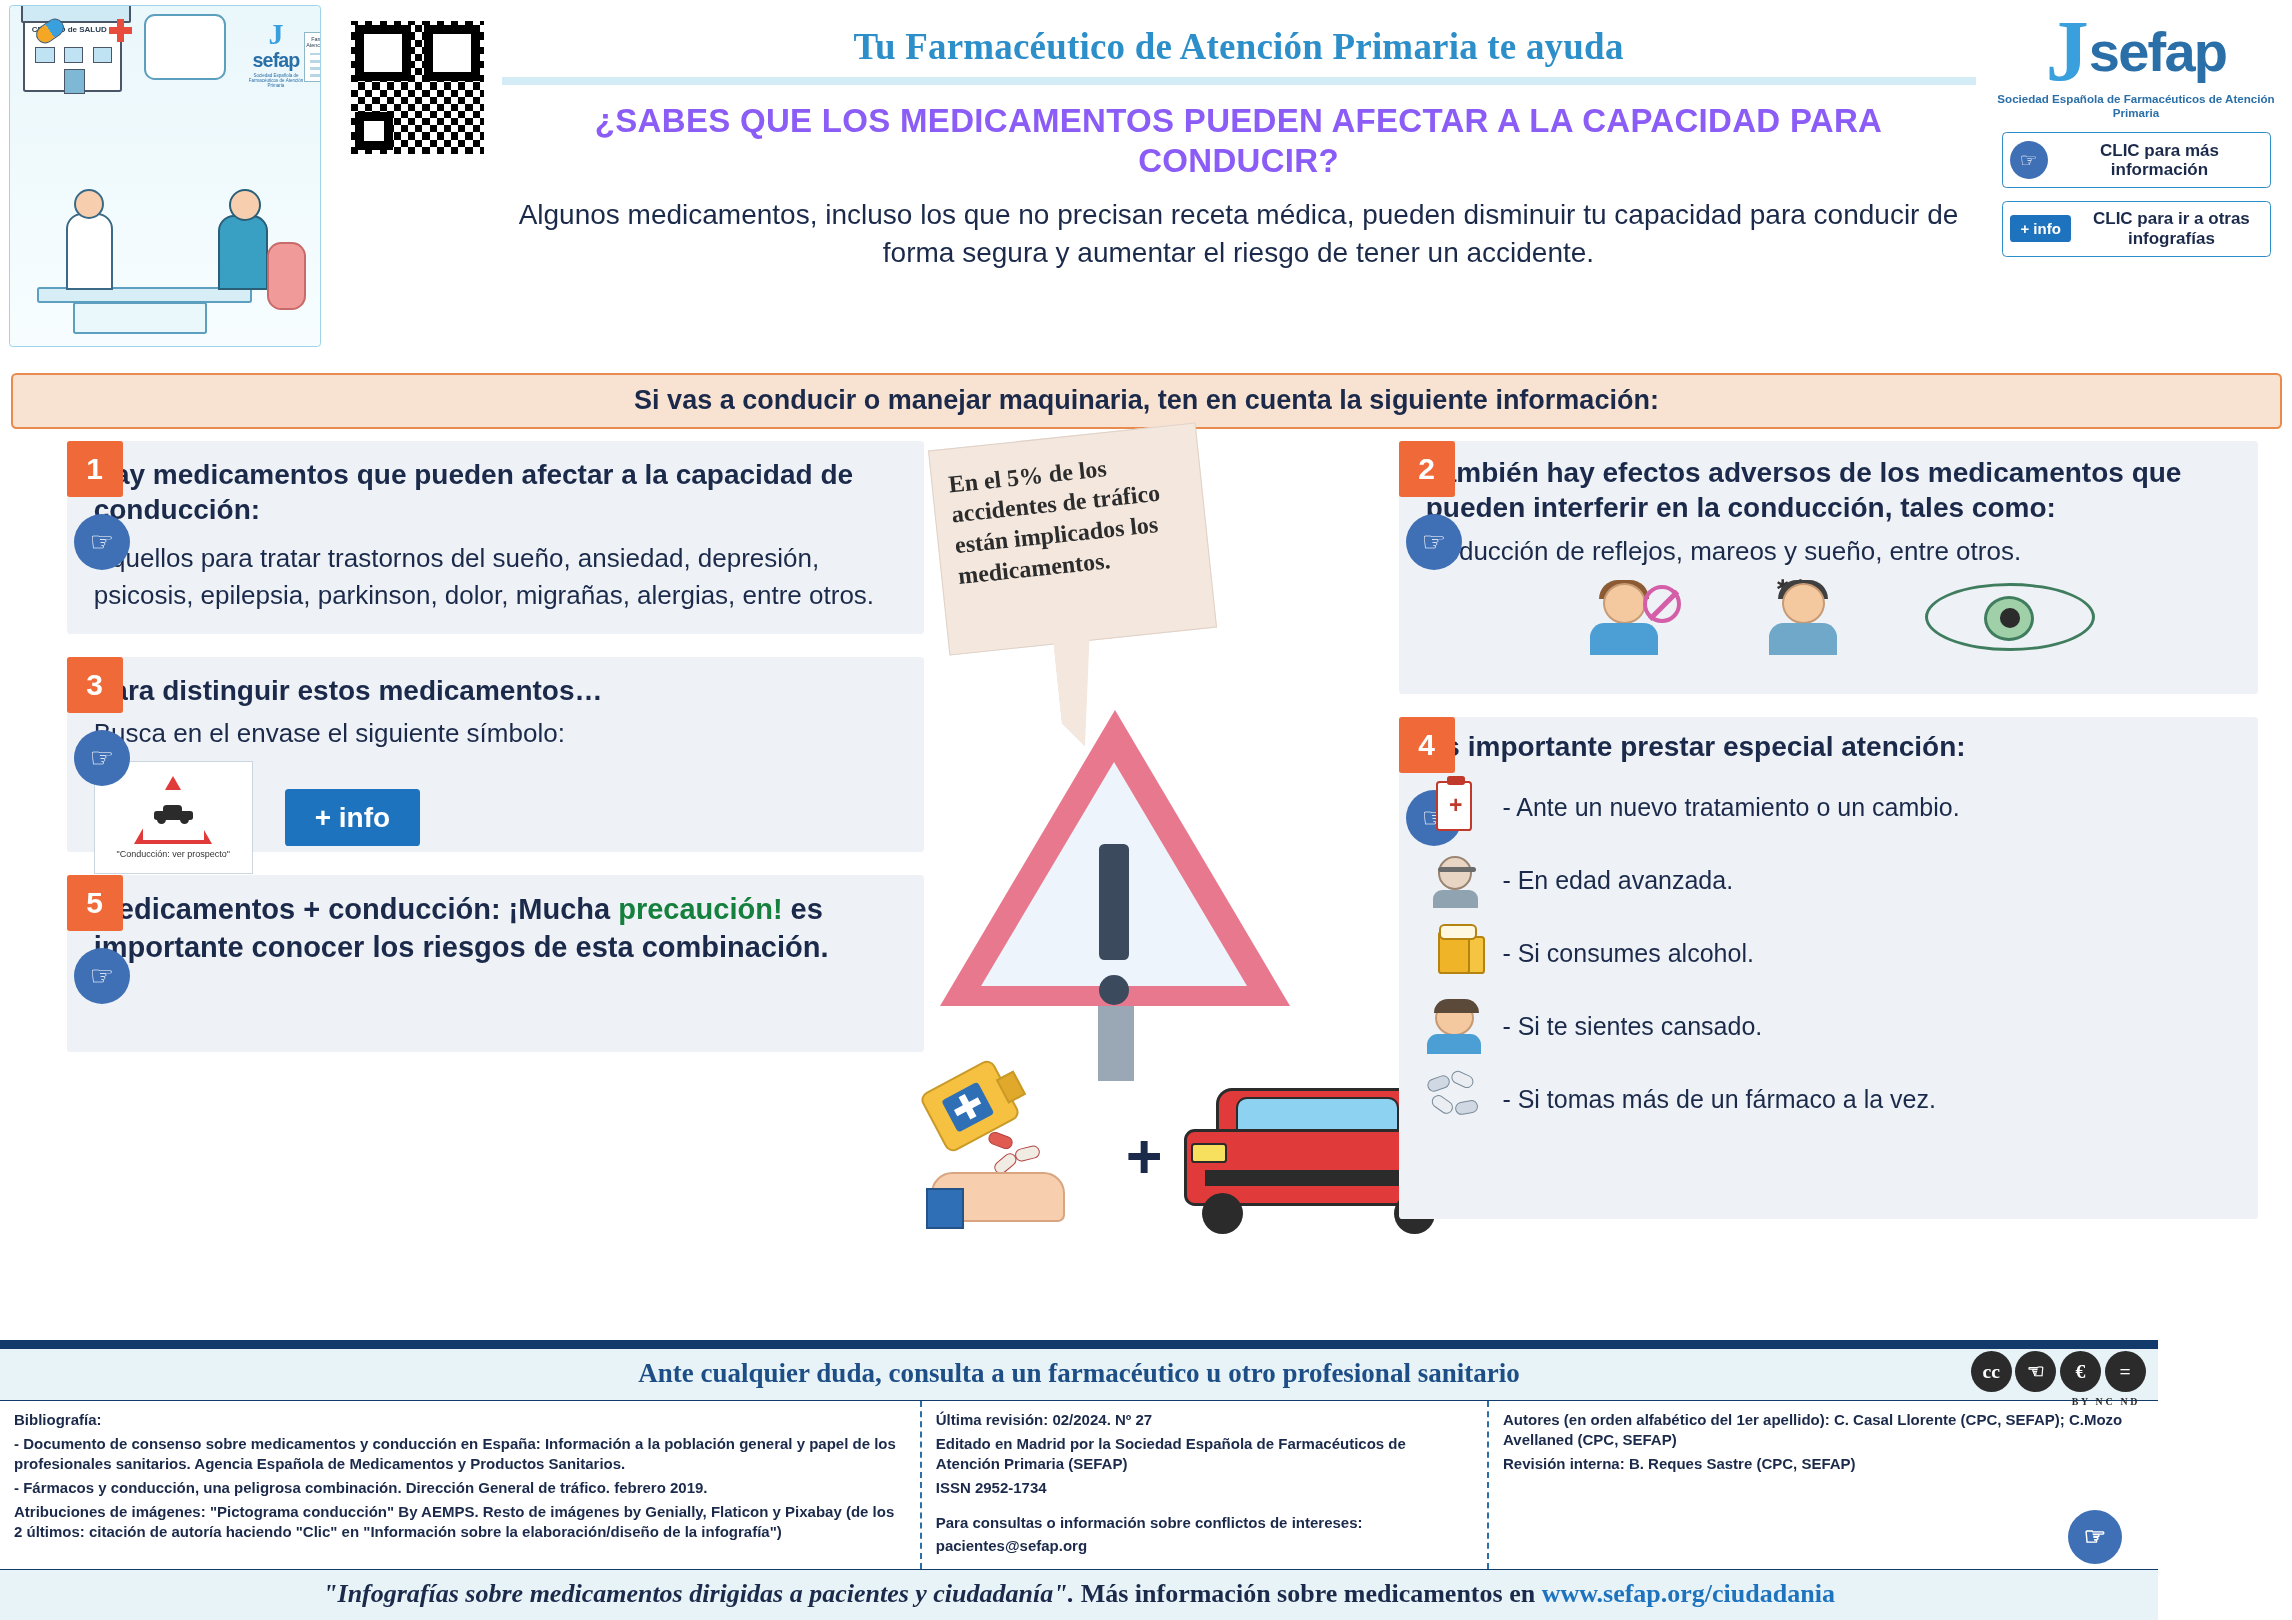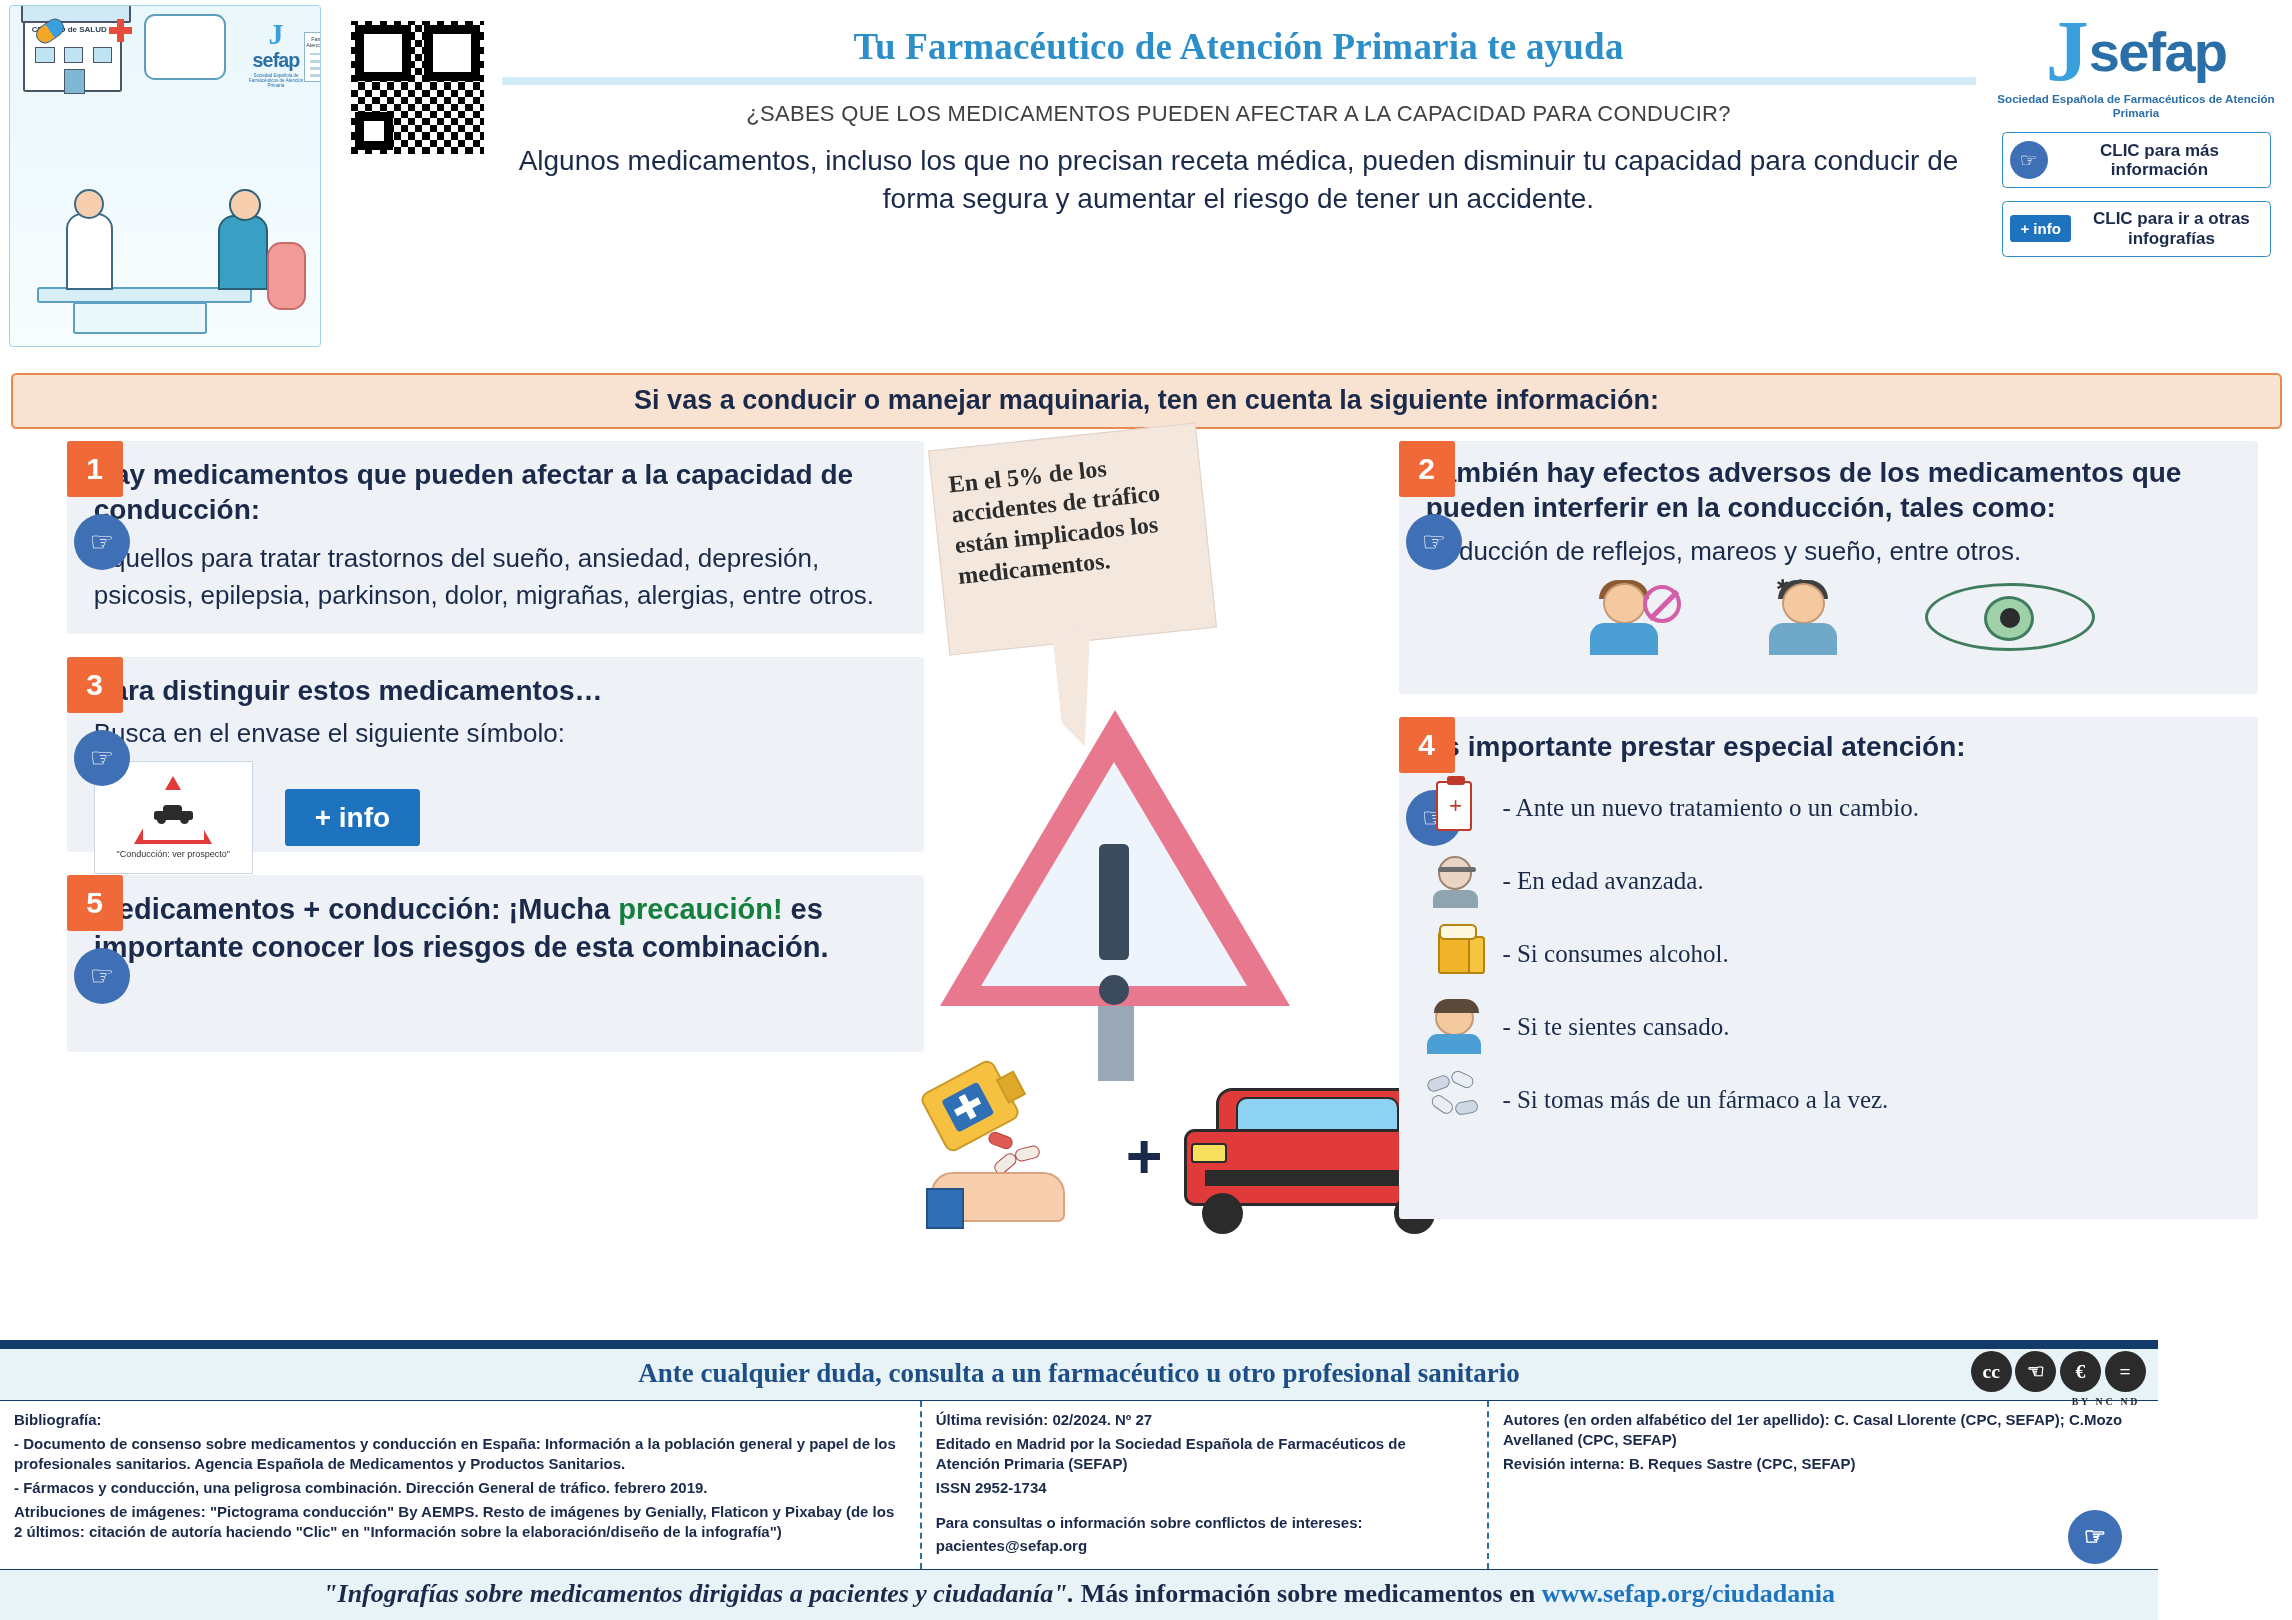--- a/index.html
+++ b/index.html
@@ -124,21 +124,21 @@
   .banner1 {
     color:#2d8fc9;
     font-family:"Liberation Serif", serif;
     font-weight:bold;
     font-size:37px;
     letter-spacing:0.2px;
     padding-top:19.7px;
   }
   .banner-rule { height:8px; background:#d4ecf6; margin:9px 0 16px 0; }
   .q-title {
-    font-size:22px; font-weight:normal; color:#404040; line-height:1.22; letter-spacing:0.3px;
+    font-size:33px; font-weight:bold; color:#8b5cf6; line-height:1.22; letter-spacing:0.3px;
   }
   .q-sub { font-size:28px; color:#1b2a4a; line-height:1.35; margin-top:14.3px; }
 
   .rightcol { width:296px; flex:0 0 auto; padding-top:7.2px; }
   .sefap-big { text-align:center; }
   .sefap-big .jj {
     font-family:"Liberation Serif",serif; font-size:86px; color:#3aa0dd; font-weight:bold;
     line-height:.9; display:inline-block; vertical-align:middle;
   }
   .sefap-big .nmx {
@@ -309,21 +309,21 @@
   .dizzy{ position:absolute; left:30px; top:-3.6px; font-size:16px; color:#333;}
   .eye {
     width:170px;height:86px; position:relative;
   }
   .eye .outline{ position:absolute; left:0; top:9px; width:170px;height:68px;border:3.6px solid #3f7d5e;border-radius:50%;}
   .eye .iris{ position:absolute; left:59px; top:21.5px; width:50px;height:45px;border-radius:50%;background:#9fd0a8;border:3.6px solid #3f7d5e;}
   .eye .pupil{ position:absolute; left:75px; top:34px; width:19.7px;height:19.7px;border-radius:50%;background:#2c2c2c;}
 
   .c4 { margin-top:23px; height:502px; }
   .c4 h3 { font-size:28px; color:#1b2a4a; }
-  .listrow { display:flex; align-items:center; gap:19.7px; margin-top:16px;font-family:Liberation Serif, serif; }
+  .listrow { display:flex; align-items:center; gap:19.7px; margin-top:16px; }
   .listrow .ic { width:57px; height:57px; flex:0 0 auto; position:relative; }
   .listrow .tx { font-size:25px; color:#1b2a4a; }
   .ic-clip{ position:absolute; left:10.7px; top:1.8px; width:36px;height:50px;background:#fff;border:2.7px solid #c0392b;border-radius:3.6px;}
   .ic-clip:before{content:"";position:absolute;left:9px;top:-7.2px;width:18px;height:9px;background:#c0392b;border-radius:2.7px;}
   .ic-clip:after{content:"+";position:absolute;left:10.7px;top:10.7px;font-size:23px;color:#c0392b;font-weight:bold;line-height:1;}
   .ic-old{ position:absolute; left:12.5px; top:3.6px; width:34px;height:34px;border-radius:50%;background:#e8d5c4;border:2.7px solid #9c8472;}
   .ic-old:after{content:"";position:absolute;left:-1.8px;top:9px;width:38px;height:5.4px;background:#6b6b6b;border-radius:2.7px;}
   .ic-old-b{ position:absolute; left:7.2px; top:38px; width:45px;height:18px;background:#8fa3b0;border-radius:9px 9px 0 0;}
   .ic-beer{ position:absolute; left:12.5px; top:5.4px; width:32px;height:43px;background:#f0b429;border:2.7px solid #b5830f;border-radius:3.6px;}
   .ic-beer:before{content:"";position:absolute;left:-0.9px;top:-9px;width:34px;height:12.5px;background:#fff8e1;border:2.7px solid #b5830f;border-radius:5.4px;}

